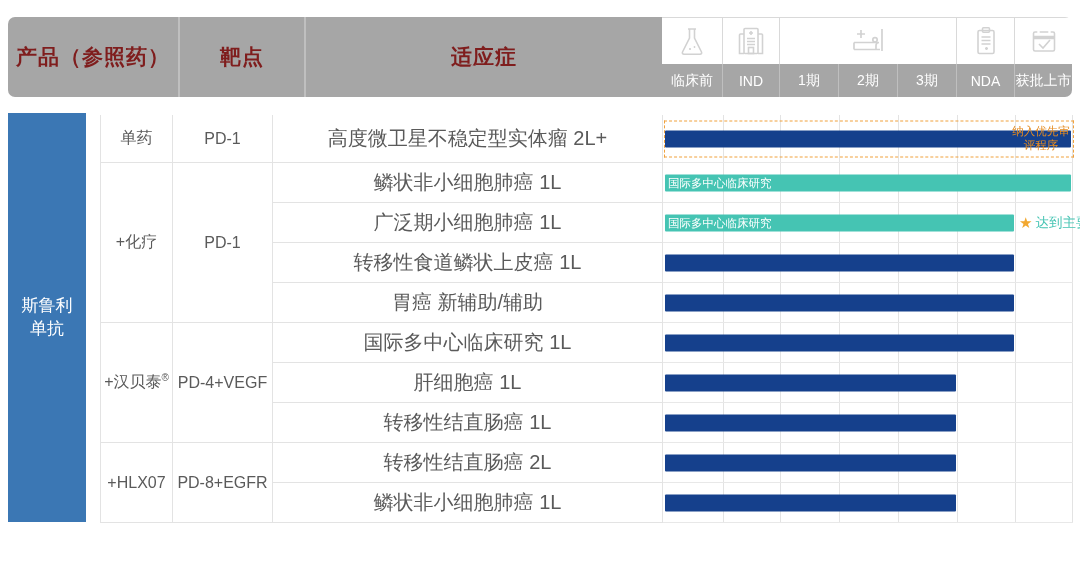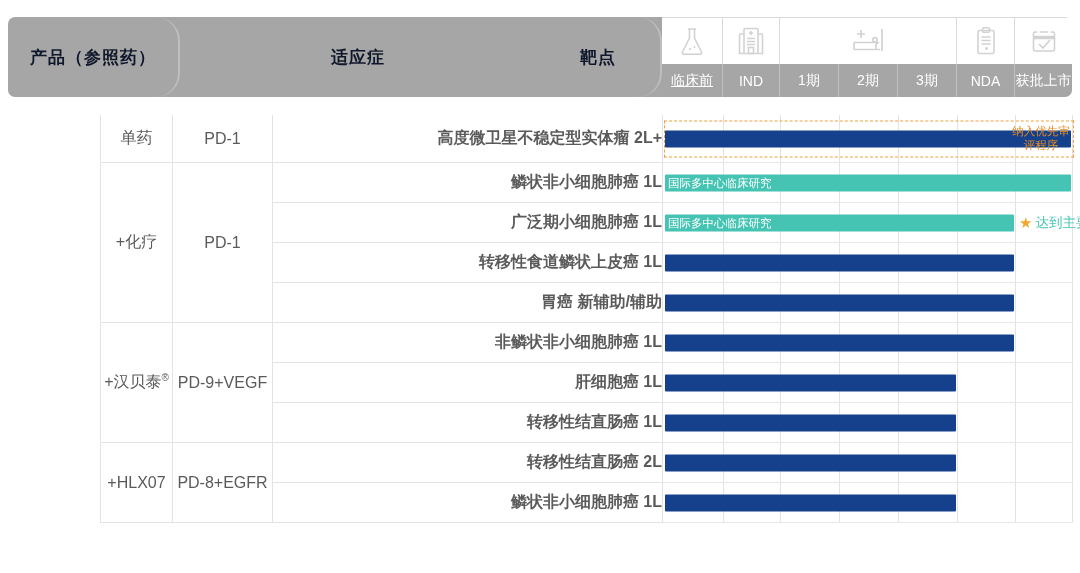--- a/index.html
+++ b/index.html
@@ -28,26 +28,25 @@
     width: 654px; height: 80px;
     background: #a6a6a6;
     border-top-left-radius: 7px;
     border-bottom-left-radius: 7px;
     display: flex;
   }
   .hdr-cell {
     display: flex;
     align-items: center;
     justify-content: center;
-    color: #0f172a;
-    font-size: 17px;
+    color: #7f1d1d;
+    font-size: 21px;
     font-weight: bold;
     letter-spacing: 1px;
     height: 100%;
-    border-radius: 24px;
   }
   .hdr-cell.c1 { width: 172px; border-right: 2px solid #bfbfbf; }
   .hdr-cell.c2 { width: 126px; border-right: 2px solid #bfbfbf; }
   .hdr-cell.c3 { flex: 1; }
 
   .hdr-right {
     position: absolute;
     left: 654px; top: 0;
     width: 410px; height: 80px;
     border-top-right-radius: 7px;
@@ -84,21 +83,21 @@
     align-items: center;
     justify-content: center;
     color: #ffffff;
     font-size: 14px;
     border-right: 1px solid #bfbfbf;
     height: 100%;
   }
   .label-cell:last-child { border-right: none; }
 
   
-  .pc0 { width: 61px; text-decoration: underline; }
+  .pc0 { width: 61px; }
   .pc1 { width: 57px; }
   .pc2 { width: 59px; }
   .pc3 { width: 59px; }
   .pc4 { width: 59px; }
   .pc5 { width: 58px; }
   .pc6 { width: 57px; }
   .icon-span-3 { width: 177px; }
 
   
   .product-bar {
@@ -134,25 +133,24 @@
   .col-chart  { width: 410px; }
 
   td.combo, td.target {
     text-align: center;
     font-size: 16px;
     border-right: 1px solid #e3e3e3;
     vertical-align: middle;
   }
   td.combo { border-left: 1px solid #e3e3e3; }
   td.indic {
-    text-align: right;
-    font-size: 16px;
+    text-align: center;
+    font-size: 20px;
     vertical-align: middle;
     border-right: 1px solid #e3e3e3;
-    font-weight: bold;
   }
   .sup { font-size: 10px; vertical-align: super; }
 
   
   td.chart {
     padding: 0;
     vertical-align: middle;
     position: relative;
     border-bottom: 1px solid #e8e8e8;
   }
@@ -224,22 +222,22 @@
   .star { color: #f2a830; font-size: 15px; line-height: 1; }
 </style>
 </head>
 <body>
 
 <div id="root">
 
   <div class="header">
     <div class="hdr-left">
       <div class="hdr-cell c1">产品（参照药）</div>
+      <div class="hdr-cell c2">靶点</div>
       <div class="hdr-cell c3">适应症</div>
-      <div class="hdr-cell c2">靶点</div>
     </div>
 
     <div class="hdr-right">
       <div class="icon-row">
         <div class="icon-cell pc0">
           <svg width="30" height="32" viewBox="0 0 30 32" fill="none" stroke="#d2d2d2" stroke-width="1.6">
             <path d="M11 4 h8 M12.5 4 v9 L5.5 27 a1.6 1.6 0 0 0 1.4 2.3 h16.2 a1.6 1.6 0 0 0 1.4-2.3 L17.5 13 V4"></path>
             <circle cx="13" cy="24" r="1.1" fill="#d2d2d2" stroke="none"></circle>
             <circle cx="17.5" cy="22" r="0.9" fill="#d2d2d2" stroke="none"></circle>
           </svg>
@@ -285,20 +283,26 @@
         <div class="label-cell pc1">IND</div>
         <div class="label-cell pc2">1期</div>
         <div class="label-cell pc3">2期</div>
         <div class="label-cell pc4">3期</div>
         <div class="label-cell pc5">NDA</div>
         <div class="label-cell pc6">获批上市</div>
       </div>
     </div>
   </div>
 
+  <div class="product-bar">
+    <span>
+      <span>斯鲁利</span><br>
+      <span>单抗</span>
+    </span>
+  </div>
 
   <table class="table">
     <colgroup>
       <col class="col-combo">
         <col class="col-target">
         <col class="col-indic">
         <col class="col-chart">
     </colgroup>
     <tbody id="tbody">
         <tr style="height: 47px;">
@@ -395,22 +399,22 @@
                 <div style="width: 59px;"></div>
                 <div style="width: 58px;"></div>
                 <div style="width: 57px;"></div>
               </div>
               <div class="bar blue" style="width: 349px;"></div>
             </div>
           </td>
         </tr>
         <tr style="height: 39px;">
           <td class="combo" rowspan="3"><span>+汉贝泰<span class="sup">®</span></span></td>
-          <td class="target" rowspan="3">PD-9+VEGF</td>
-          <td class="indic">非鳞状非小细胞肺癌 1L</td>
+          <td class="target" rowspan="3">PD-4+VEGF</td>
+          <td class="indic">国际多中心临床研究 1L</td>
           <td class="chart">
             <div class="chart-wrap" style="height: 39px;">
               <div class="grid">
                 <div style="width: 61px;"></div>
                 <div style="width: 57px;"></div>
                 <div style="width: 59px;"></div>
                 <div style="width: 59px;"></div>
                 <div style="width: 59px;"></div>
                 <div style="width: 58px;"></div>
                 <div style="width: 57px;"></div>

